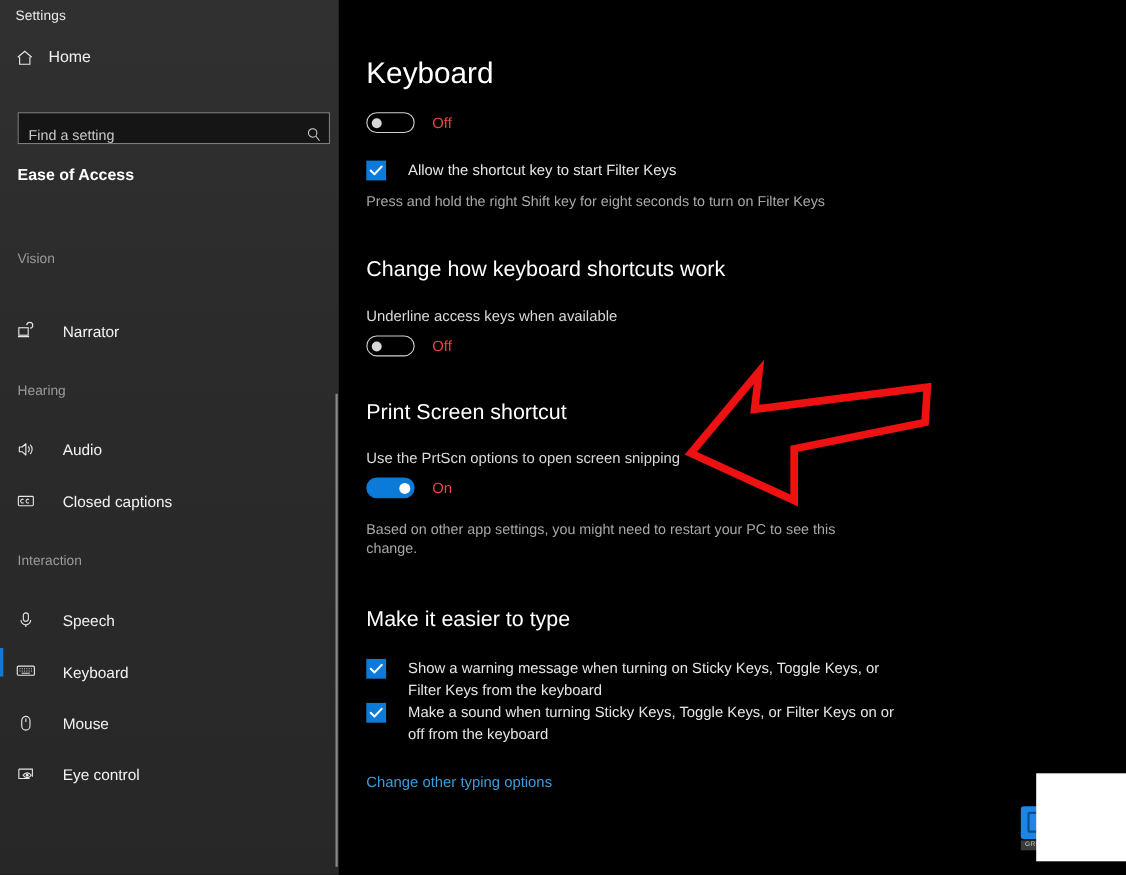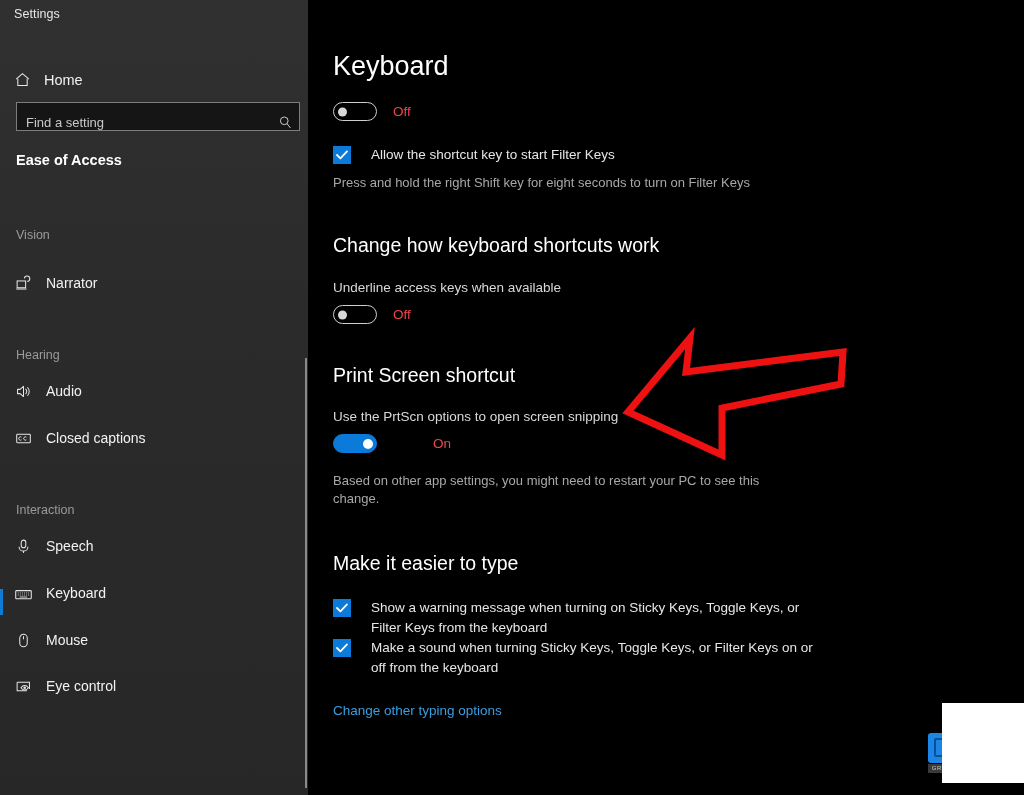--- a/index.html
+++ b/index.html
@@ -33,24 +33,24 @@
   #titlebar .title {
     position: absolute;
     left: 14px; top: 7px;
     font-size: 12.5px;
     color: #e8e8e8;
     letter-spacing: .1px;
   }
 
   .home-row {
     position: absolute;
-    left: 0; top: 56px;
+    left: 0; top: 44px;
     width: 308px; height: 32px;
     display: flex;
-    align-items: flex-end;
+    align-items: flex-start;
   }
   .home-row .ic {
     width: 44px;
     display: flex; align-items: center; justify-content: center;
     color: #e9e9e9;
   }
   .home-row .lbl {
     font-size: 14.5px;
     color: #f0f0f0;
   }
@@ -89,21 +89,22 @@
     position: absolute;
     left: 16px;
     font-size: 12.5px;
     color: #9a9a9a;
   }
   .nav-item {
     position: absolute;
     left: 0;
     width: 308px; height: 34px;
     display: flex;
-    align-items: flex-start;
+    align-items: flex-end;
+    gap: 11px;
   }
   .nav-item .sel {
     position: absolute;
     left: 0; top: 4px;
     width: 3px; height: 26px;
     background: #0f7bd4;
     display: none;
   }
   .nav-item.selected .sel { display: block; }
   .nav-item .ic {
@@ -436,21 +437,21 @@
   <div class="body-text" style="top:280px;">Underline access keys when available</div>
   <div class="toggle-row" style="top:305px;">
     <span class="switch off">
         <span class="knob"></span>
       </span>
     <span class="switch-label">Off</span>
   </div>
 
   <div class="section-head" style="top:364px;">Print Screen shortcut</div>
   <div class="body-text" style="top:409px;">Use the PrtScn options to open screen snipping</div>
-  <div class="toggle-row" style="top:434px;gap:40px;">
+  <div class="toggle-row" style="top:434px;">
     <span class="switch on">
         <span class="knob"></span>
       </span>
     <span class="switch-label">On</span>
   </div>
   <div class="caption-text" style="top:472px; max-width:430px;">Based on other app settings, you might need to restart your PC to see this change.</div>
 
   <div class="section-head" style="top:552px;">Make it easier to type</div>
 
   <div class="check-row" style="top:598px;">

